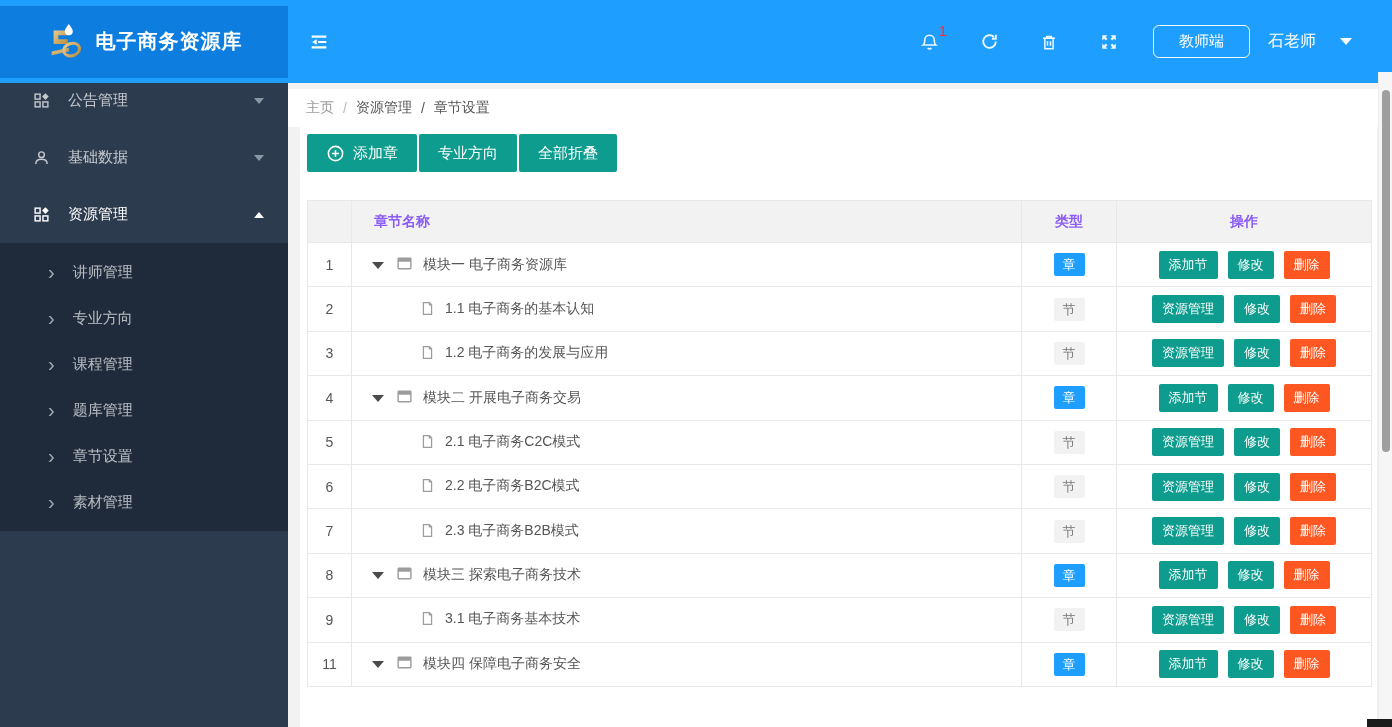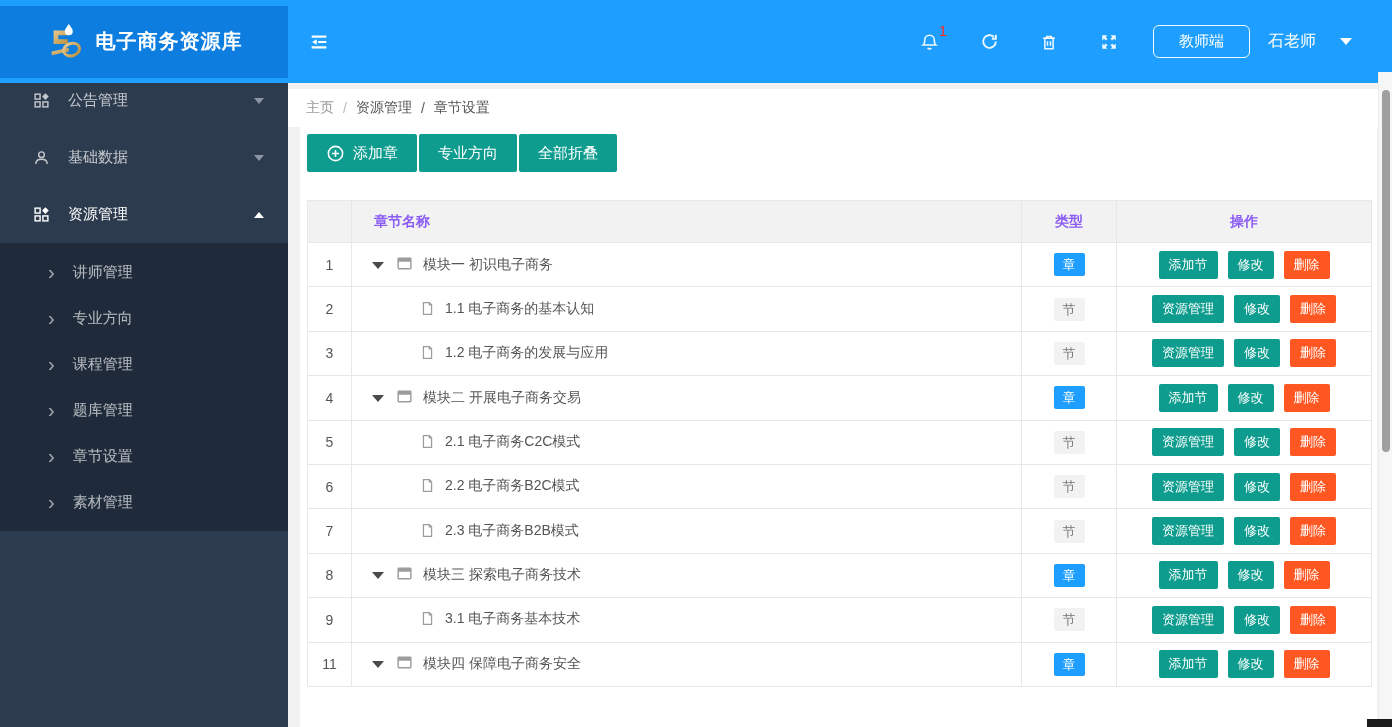--- a/index.html
+++ b/index.html
@@ -233,21 +233,21 @@
             <th class="center">类型</th>
             <th class="center">操作</th>
           </tr>
         </thead>
         <tbody id="table-body">
             <tr>
               <td class="idx">1</td>
               <td class="name-cell chapter"><span class="tree-caret"></span><span class="row-ico"><svg width="17" height="17" viewBox="0 0 24 24">
                     <rect x="3" y="4.5" width="18" height="15" rx="1" fill="none" stroke="#9c9c9c" stroke-width="2"></rect>
                     <rect x="3" y="4.5" width="18" height="5" fill="#9c9c9c"></rect>
-                  </svg></span><span>模块一 初识电子商务</span></td>
+                  </svg></span><span>模块一 电子商务资源库</span></td>
               <td class="type-cell"><span class="badge chapter">章</span></td>
               <td class="ops-cell"><button class="op-btn teal">添加节</button><button class="op-btn teal">修改</button><button class="op-btn danger">删除</button></td>
             </tr>
             <tr>
               <td class="idx">2</td>
               <td class="name-cell section"><span class="row-ico"><svg width="15" height="15" viewBox="0 0 24 24" fill="none" stroke="#9c9c9c" stroke-width="2">
                     <path d="M5.5 2.5h9.5l3.5 3.5v15.5H5.5z"></path>
                     <path d="M15 2.5V6h3.5"></path>
                   </svg></span><span>1.1 电子商务的基本认知</span></td>
               <td class="type-cell"><span class="badge section">节</span></td>

